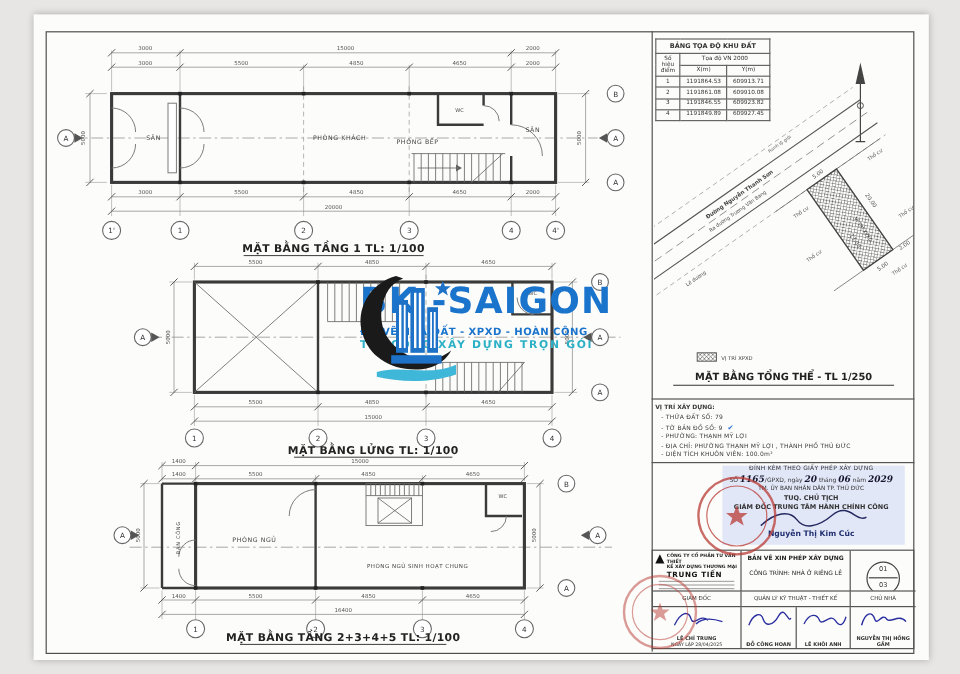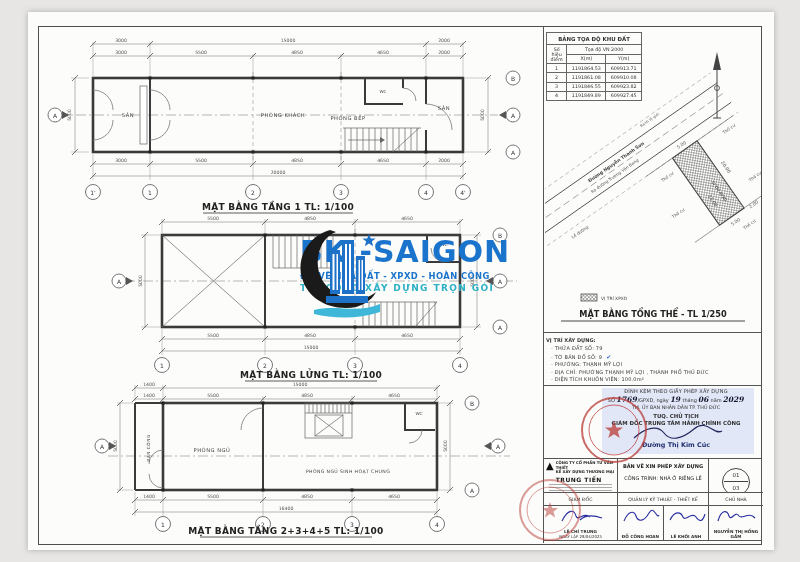--- a/index.html
+++ b/index.html
@@ -385,34 +385,34 @@
       <g opacity=".75">
         <circle cx="42" cy="36" r="32" fill="none" stroke="#b93b35" stroke-width="2"></circle>
         <circle cx="42" cy="36" r="25" fill="none" stroke="#b93b35" stroke-width="1"></circle>
         <polygon points="42,27 44.4,33.4 51,33.4 45.8,37.6 47.8,44 42,40.2 36.2,44 38.2,37.6 33,33.4 39.6,33.4" fill="#b93b35"></polygon>
       </g>
     </svg>
     <div class="ptext">
       <div class="pl1">ĐÍNH KÈM THEO GIẤY PHÉP XÂY DỰNG</div>
       <div class="pl2">
         <span>SỐ</span>
-        <span class="hand">1769</span><span>/GPXD, ngày</span>
-        <span class="hand">19</span>
+        <span class="hand">1165</span><span>/GPXD, ngày</span>
+        <span class="hand">20</span>
         <span>tháng</span>
         <span class="hand">06</span>
         <span>năm</span>
         <span class="hand">2029</span>
       </div>
       <div class="pl3">TM. ỦY BAN NHÂN DÂN TP. THỦ ĐỨC</div>
       <div class="pl4">TUQ. CHỦ TỊCH</div>
       <div class="pl5">GIÁM ĐỐC TRUNG TÂM HÀNH CHÍNH CÔNG</div>
       <svg width="100" height="14" viewBox="0 0 100 14" style="position:relative;display:block;margin:0 auto">
         <path d="M8 12 C20 1 32 -1 38 7 S55 14 68 3 S88 10 96 5" fill="none" stroke="#23285f" stroke-width="1.2"></path>
       </svg>
-      <div class="signer">Đường Thị Kim Cúc</div>
+      <div class="signer">Nguyễn Thị Kim Cúc</div>
     </div>
   </div>
 
   <div class="tb">
 
     <div class="cell comp" style="left:0;top:0;width:74px;height:34px">
       <div class="row">
         <span class="tri-logo">▲</span>
         <div>
           <div class="cl">CÔNG TY CỔ PHẦN TƯ VẤN THIẾT</div>

